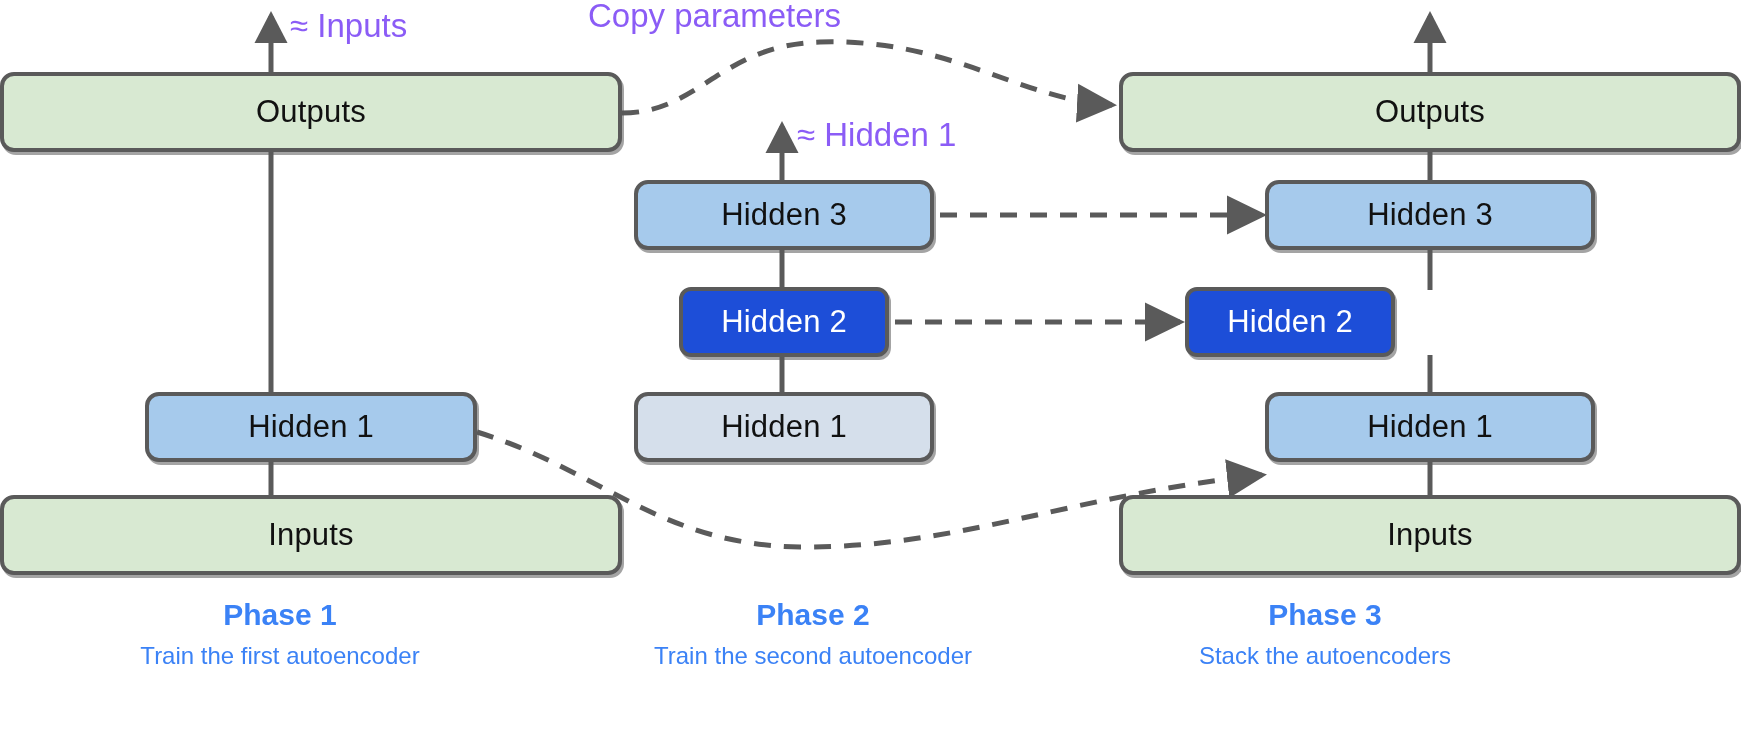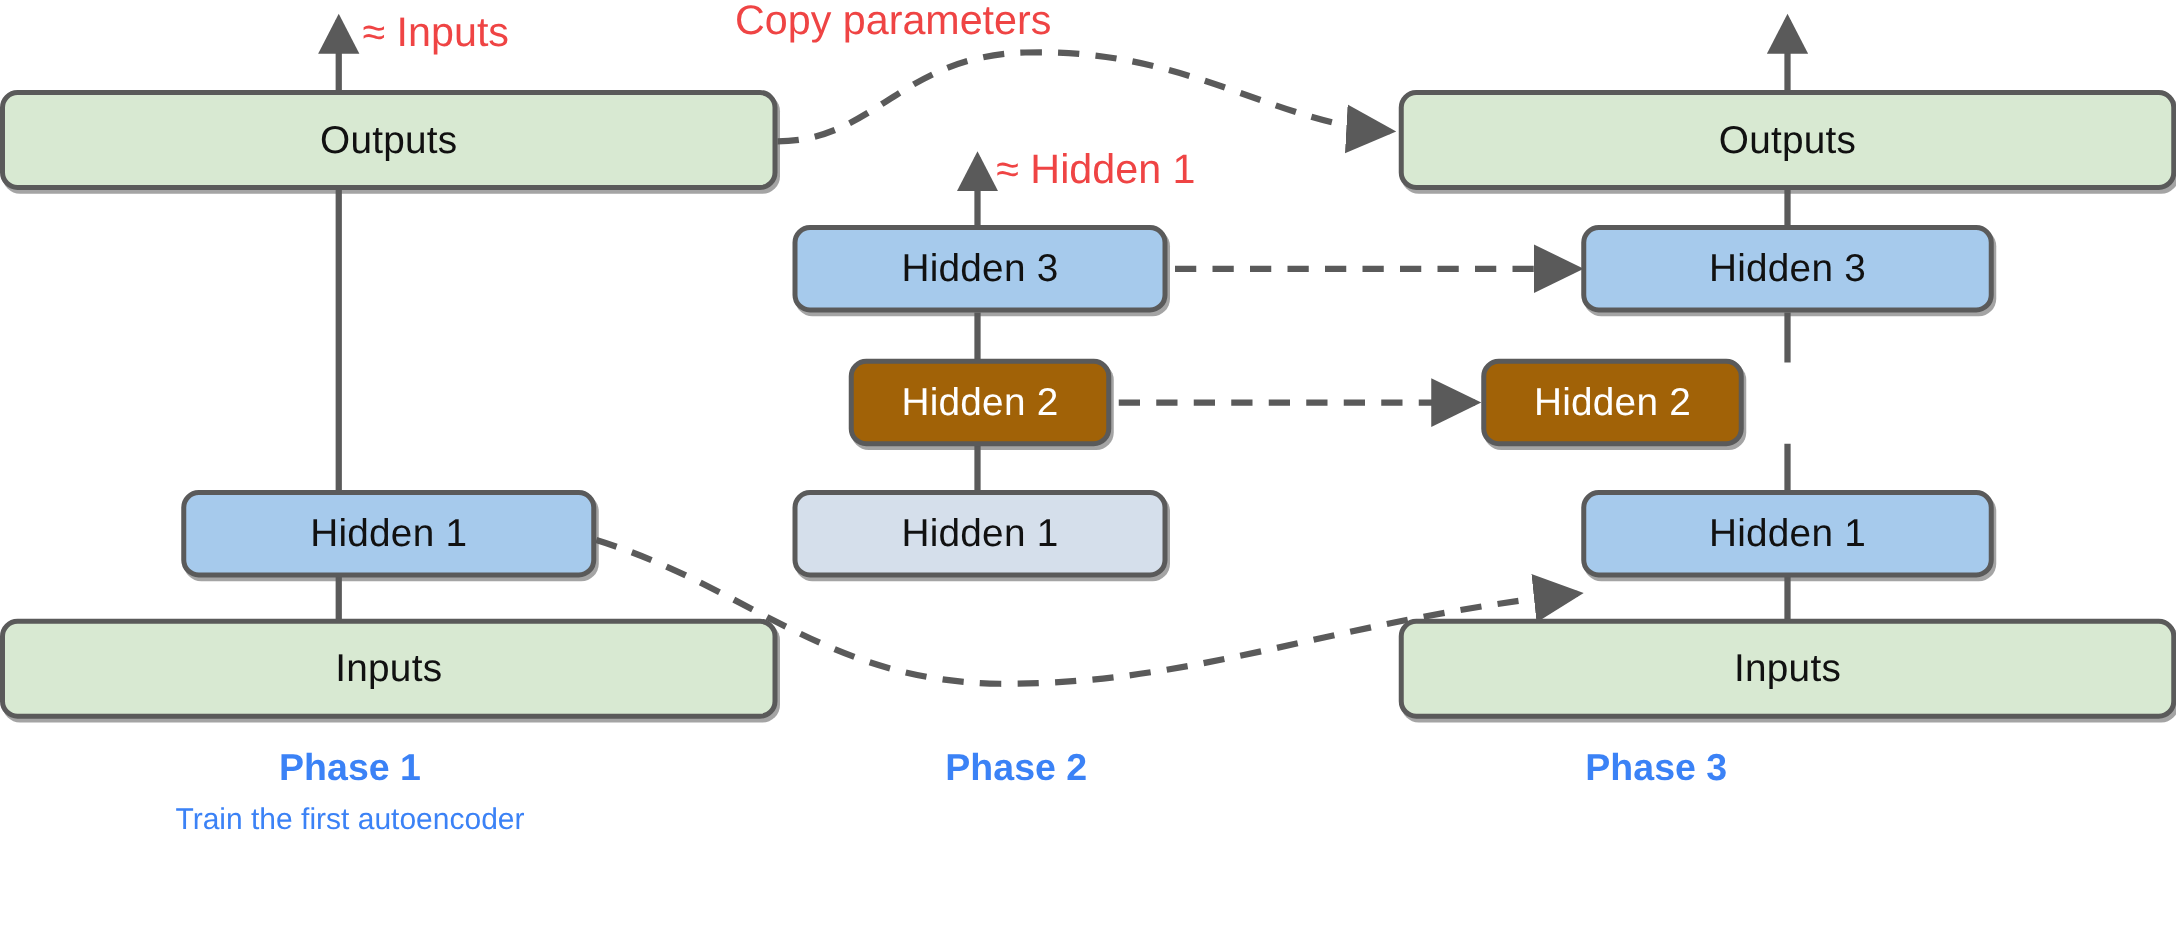--- a/index.html
+++ b/index.html
@@ -32,42 +32,42 @@
     align-items: center;
     justify-content: center;
     font-size: 31px;
     color: #111111;
     letter-spacing: 0.2px;
     box-shadow: 2px 3px 0 rgba(90,90,90,0.55);
   }
   .node.green  { background: #d8e9d2; }
   .node.blue   { background: #a6caec; }
   .node.grey   { background: #d5dfeb; }
-  .node.red    { background: #a16207; color: #ffffff; }
+  .node.red    { background: #1d4ed8; color: #ffffff; border-radius: 12px; }
 
   .caption {
     position: absolute;
     text-align: center;
     color: #3b82f6;
   }
   .caption .ph {
     font-size: 30px;
     font-weight: bold;
     line-height: 40px;
     white-space: nowrap;
   }
   .caption .sub {
     font-size: 24px;
     line-height: 42px;
     white-space: nowrap;
   }
   .flt {
     position: absolute;
     font-size: 33px;
-    color: #ef4444;
+    color: #8b5cf6;
     white-space: nowrap;
   }
 </style>
 </head>
 <body>
 
 <div id="canvas">
 
   <svg class="edges" viewBox="0 0 1741 742" xmlns="http://www.w3.org/2000/svg">
     <defs>
@@ -152,19 +152,21 @@
 
   <div class="flt" style="left:588px; top:-3px;">Copy parameters</div>
 
   <div class="caption" style="left:0px; top:595px; width:560px;">
     <div class="ph">Phase 1</div>
     <div class="sub">Train the first autoencoder</div>
   </div>
 
   <div class="caption" style="left:548px; top:595px; width:530px;">
     <div class="ph">Phase 2</div>
+    <div class="sub">Train the second autoencoder</div>
   </div>
 
   <div class="caption" style="left:1060px; top:595px; width:530px;">
     <div class="ph">Phase 3</div>
+    <div class="sub">Stack the autoencoders</div>
   </div>
 
 </div>
 
 </body></html>

